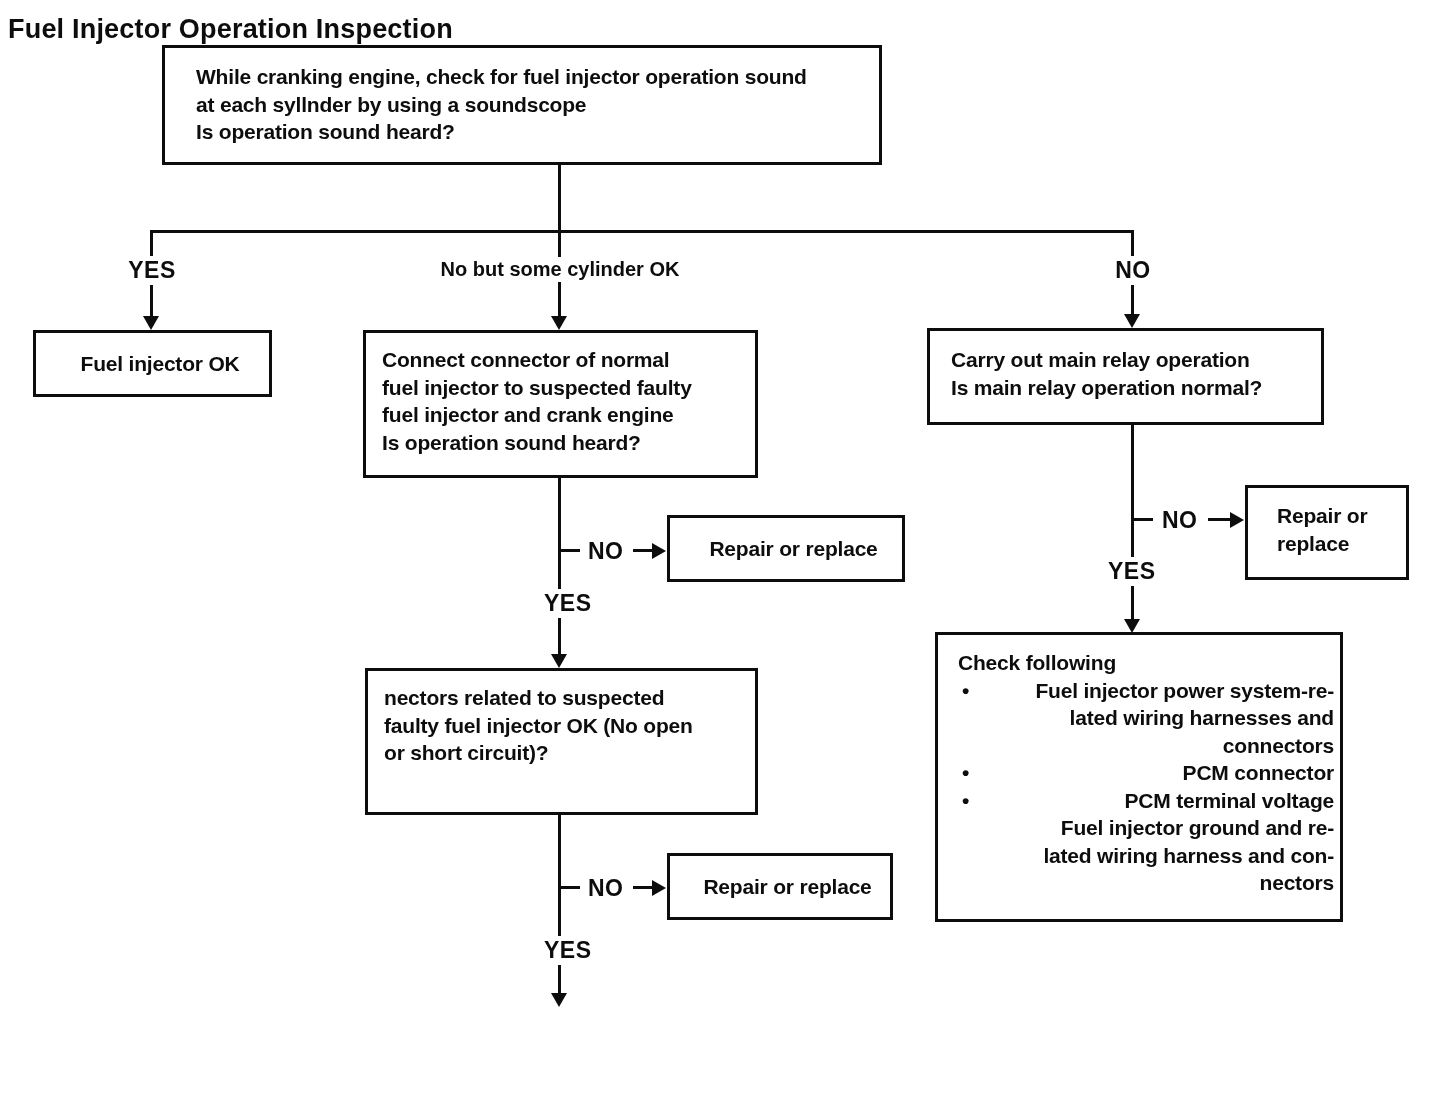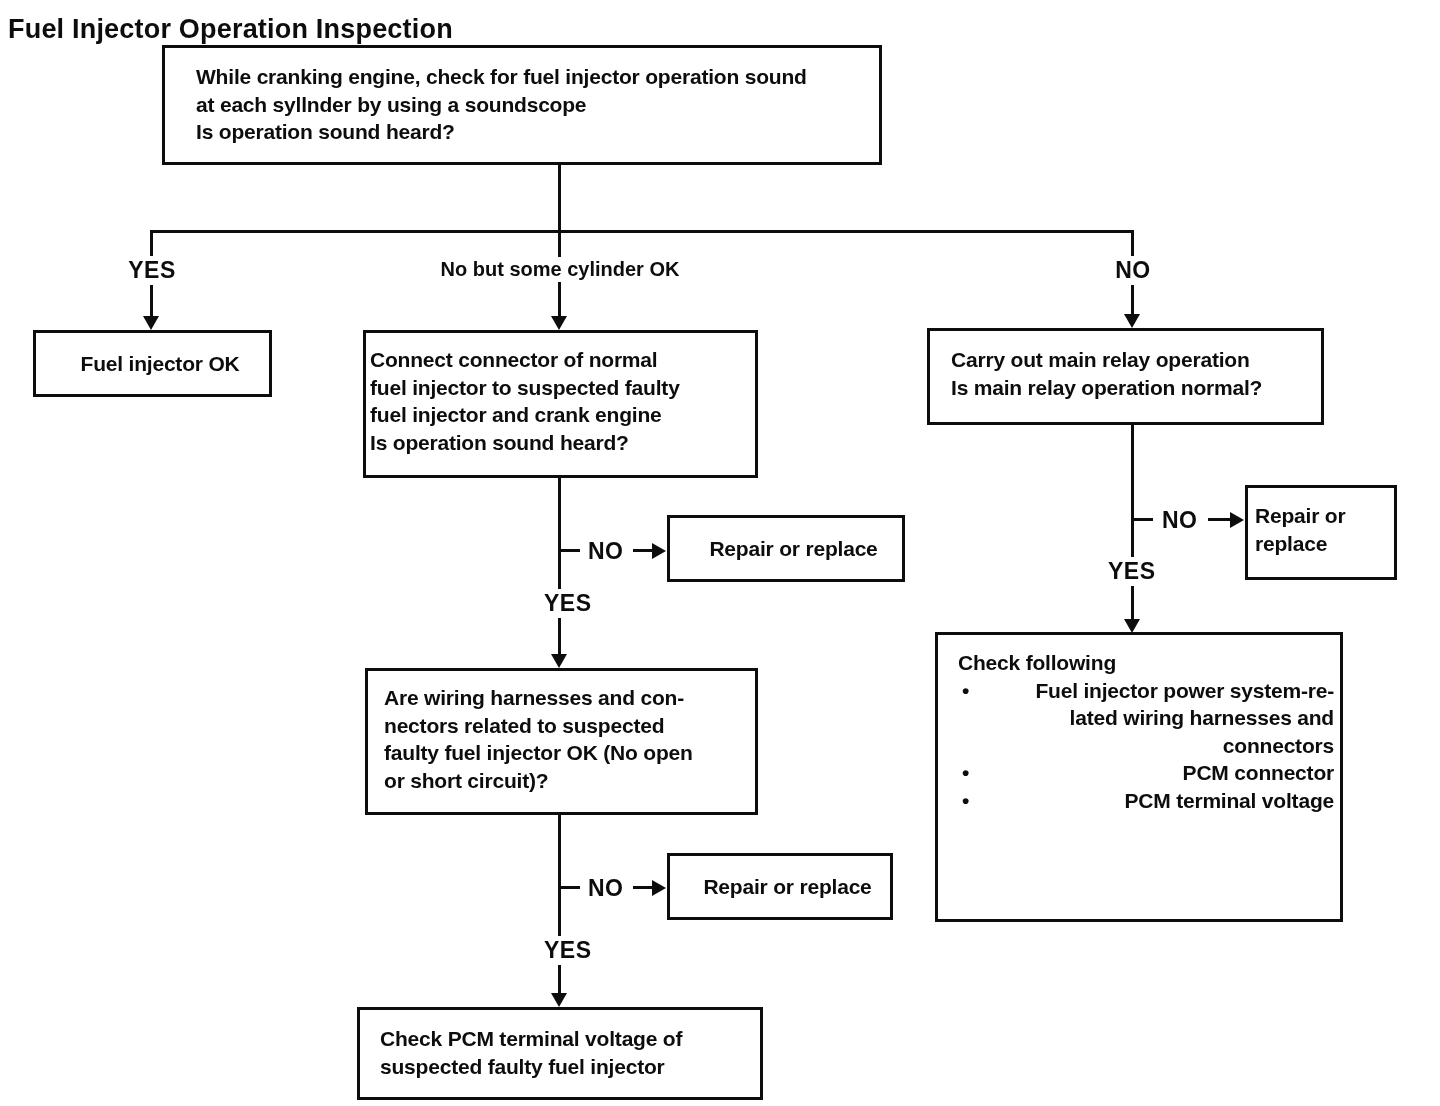--- a/index.html
+++ b/index.html
@@ -83,76 +83,71 @@
   <div class="vl" style="left:150px;top:230px;height:88px;"></div>
   <div class="ah-down" style="left:143px;top:316px;"></div>
   <div class="lbl" style="left:120px;top:256px;width:64px;">YES</div>
   <div class="node center-xy" style="left:33px;top:330px;width:239px;height:67px;">
       <div class="ln">Fuel injector OK</div>
     </div>
 
   <div class="vl" style="left:558px;top:230px;height:88px;"></div>
   <div class="ah-down" style="left:551px;top:316px;"></div>
   <div class="lbl branch-lbl" style="left:406px;top:257px;width:308px;">No but some cylinder OK</div>
-  <div class="node" style="left:363px;top:330px;width:395px;height:148px;padding:13px 8px 0 4px;">
+  <div class="node" style="left:363px;top:330px;width:395px;height:148px;padding:13px 8px 0 16px;">
       <div class="ln">Connect connector of normal</div>
       <div class="ln">fuel injector to suspected faulty</div>
       <div class="ln">fuel injector and crank engine</div>
       <div class="ln">Is operation sound heard?</div>
     </div>
 
   <div class="vl" style="left:558px;top:478px;height:178px;"></div>
   <div class="ah-down" style="left:551px;top:654px;"></div>
   <div class="hl" style="left:561px;top:549px;width:19px;"></div>
   <div class="lbl" style="left:584px;top:537px;">NO</div>
   <div class="hl" style="left:633px;top:549px;width:21px;"></div>
   <div class="ah-right" style="left:652px;top:543px;"></div>
   <div class="node center-xy" style="left:667px;top:515px;width:238px;height:67px;">
       <div class="ln">Repair or replace</div>
     </div>
   <div class="lbl" style="left:540px;top:589px;">YES</div>
 
   <div class="node" style="left:365px;top:668px;width:393px;height:147px;padding:13px 8px 0 16px;">
-      <div class="ln">Are wiring harnesses and con-</div>
       <div class="ln">nectors related to suspected</div>
       <div class="ln">faulty fuel injector OK (No open</div>
       <div class="ln">or short circuit)?</div>
     </div>
 
   <div class="vl" style="left:558px;top:815px;height:180px;"></div>
   <div class="ah-down" style="left:551px;top:993px;"></div>
   <div class="hl" style="left:561px;top:886px;width:19px;"></div>
   <div class="lbl" style="left:584px;top:874px;">NO</div>
   <div class="hl" style="left:633px;top:886px;width:21px;"></div>
   <div class="ah-right" style="left:652px;top:880px;"></div>
   <div class="node center-xy" style="left:667px;top:853px;width:226px;height:67px;">
       <div class="ln">Repair or replace</div>
     </div>
   <div class="lbl" style="left:540px;top:936px;">YES</div>
 
-  <div class="node" style="left:357px;top:1007px;width:406px;height:93px;padding:15px 8px 0 20px;">
-      <div class="ln">Check PCM terminal voltage of</div>
-      <div class="ln">suspected faulty fuel injector</div>
-    </div>
 
   <div class="vl" style="left:1131px;top:230px;height:86px;"></div>
   <div class="ah-down" style="left:1124px;top:314px;"></div>
   <div class="lbl" style="left:1101px;top:256px;width:64px;">NO</div>
   <div class="node" style="left:927px;top:328px;width:397px;height:97px;padding:15px 8px 0 21px;">
       <div class="ln">Carry out main relay operation</div>
       <div class="ln">Is main relay operation normal?</div>
     </div>
 
   <div class="vl" style="left:1131px;top:425px;height:196px;"></div>
   <div class="ah-down" style="left:1124px;top:619px;"></div>
   <div class="hl" style="left:1134px;top:518px;width:19px;"></div>
   <div class="lbl" style="left:1158px;top:506px;">NO</div>
   <div class="hl" style="left:1208px;top:518px;width:24px;"></div>
   <div class="ah-right" style="left:1230px;top:512px;"></div>
-  <div class="node" style="left:1245px;top:485px;width:152px;height:95px;padding:14px 6px 0 7px;">
+  <div class="node" style="left:1245px;top:485px;width:164px;height:95px;padding:14px 6px 0 29px;">
       <div class="ln">Repair or</div>
       <div class="ln">replace</div>
     </div>
   <div class="lbl" style="left:1104px;top:557px;">YES</div>
 
   <div class="node" style="left:935px;top:632px;width:408px;height:290px;padding:14px 6px 0 20px;">
     <div class="ln">Check following</div>
     <div>
         <div class="grp">
           <span class="dot">•</span>
@@ -167,16 +162,24 @@
           <div class="grp-body">
             <div class="ln">PCM connector</div>
           </div>
         </div>
         <div class="grp">
           <span class="dot">•</span>
           <div class="grp-body">
             <div class="ln">PCM terminal voltage</div>
           </div>
         </div>
+        <div class="grp">
+          <span class="dot"></span>
+          <div class="grp-body">
+            <div class="ln">Fuel injector ground and re-</div>
+            <div class="ln">lated wiring harness and con-</div>
+            <div class="ln">nectors</div>
+          </div>
+        </div>
       </div>
   </div>
 
 </div>
 
 </body></html>

